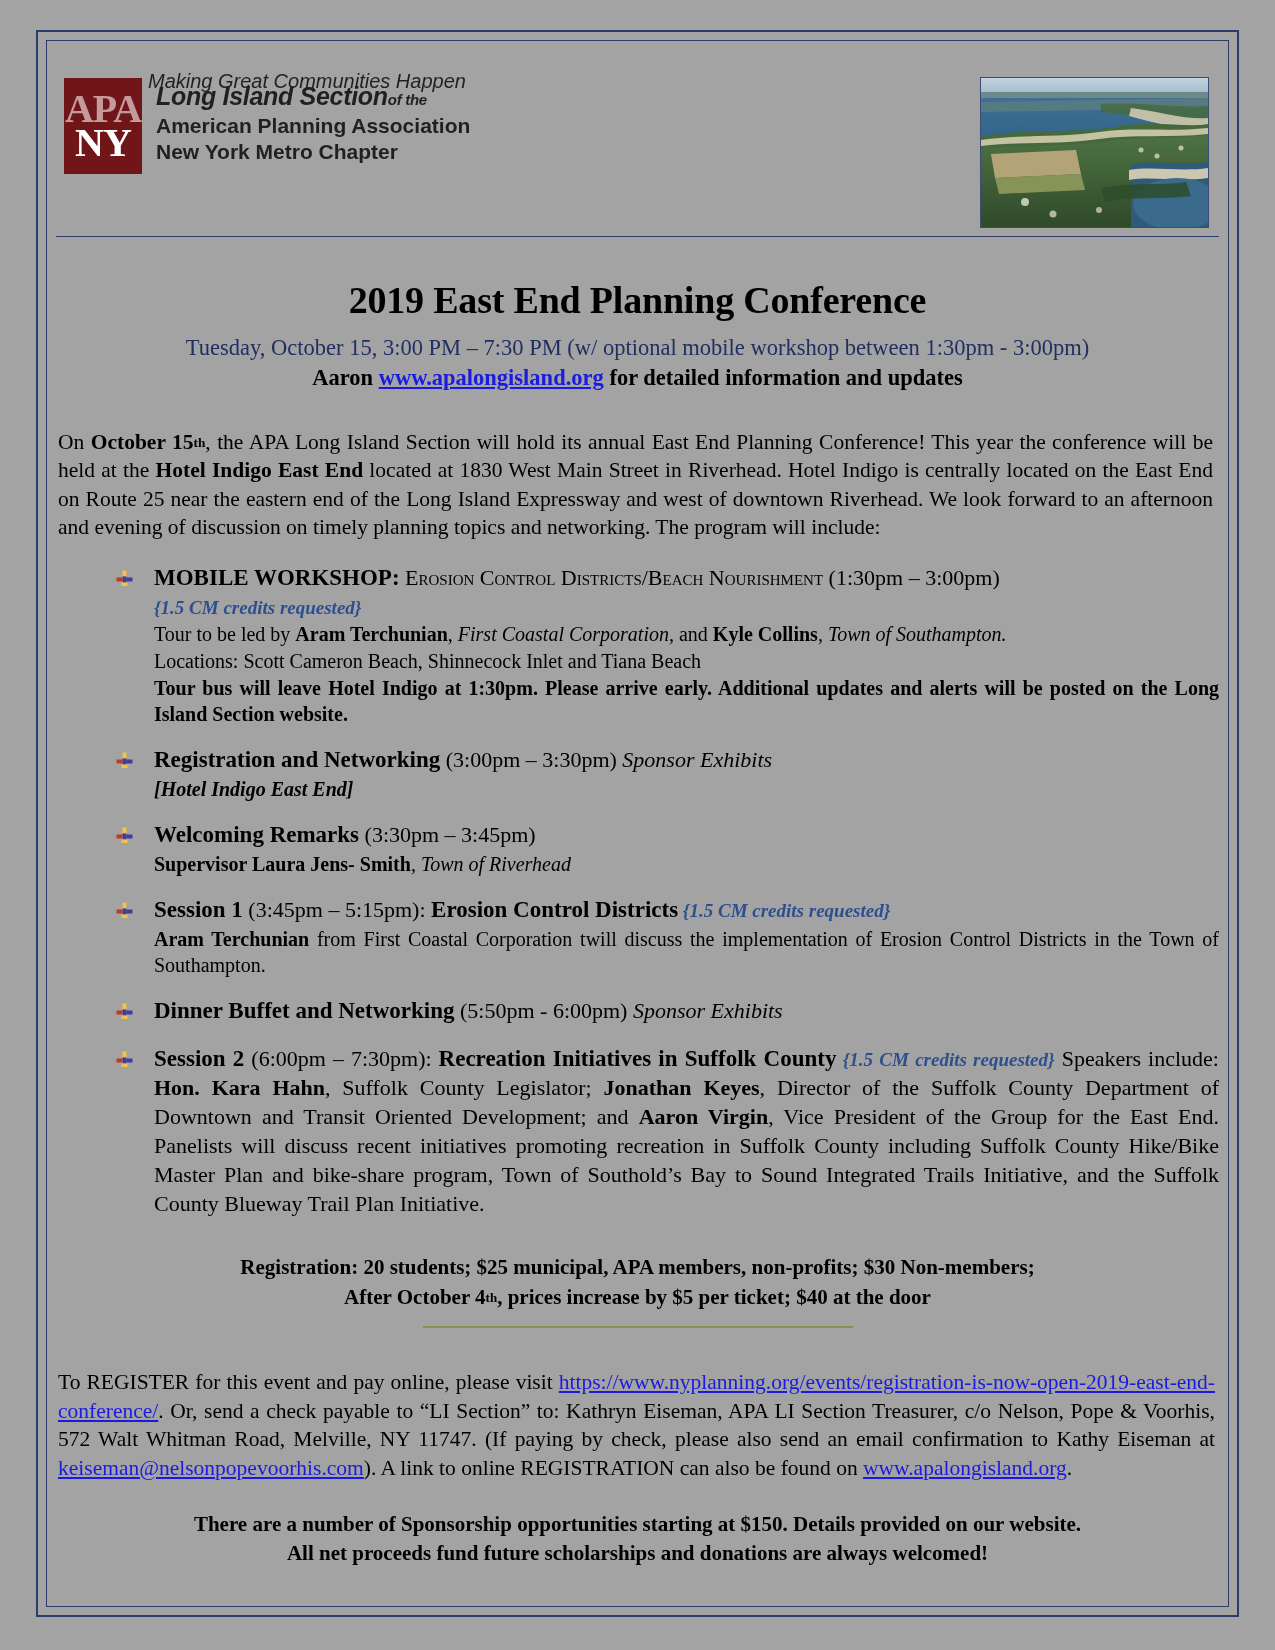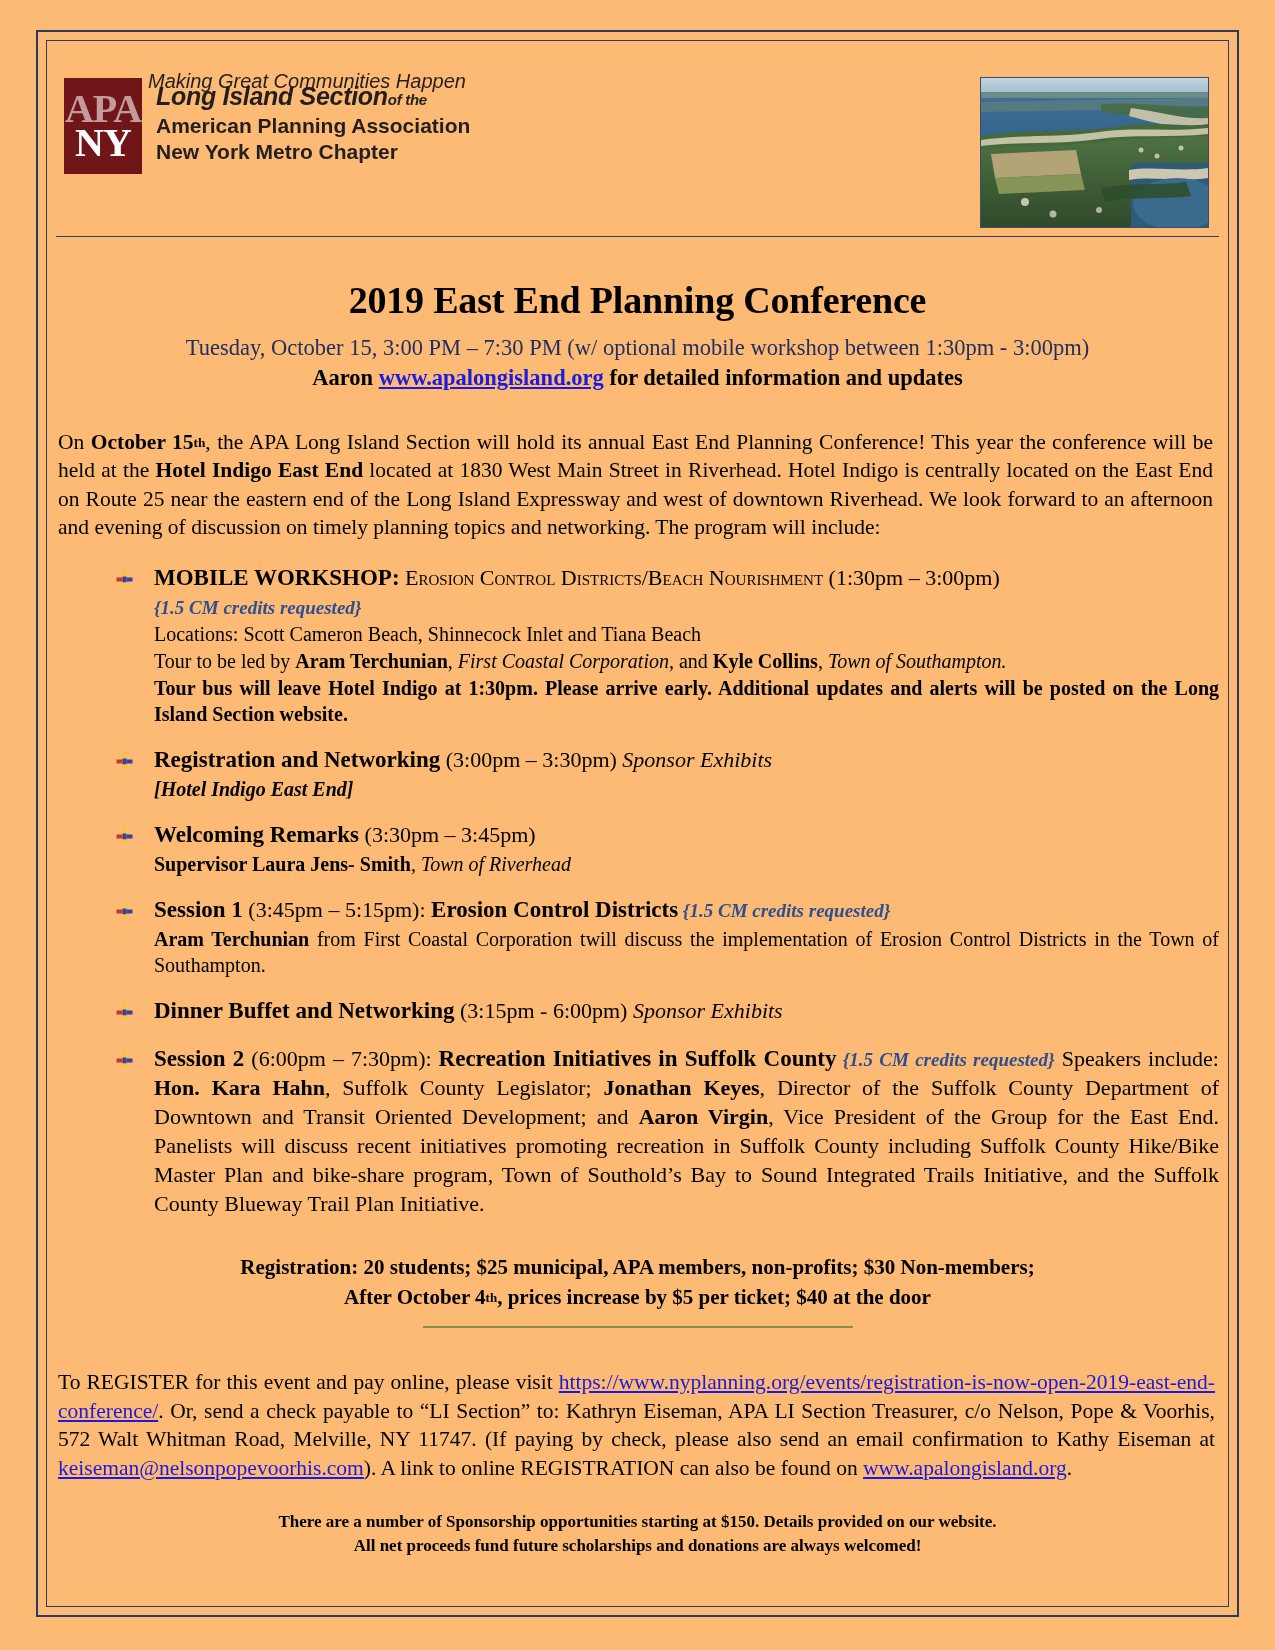--- a/index.html
+++ b/index.html
@@ -8,21 +8,21 @@
     background: #ffffff;
   }
   body {
     font-family: "Liberation Serif", serif;
     color: #000;
   }
   .page {
     position: relative;
     width: 1275px;
     height: 1650px;
-    background: #fdba74;
+    background: #a3a3a3;
     box-sizing: border-box;
     overflow: hidden;
   }
   
   .frame-outer {
     position: absolute;
     left: 36px;
     top: 30px;
     right: 36px;
     bottom: 33px;
@@ -242,21 +242,21 @@
     padding: 0 4px 0 2px;
     font-size: 21.5px;
     line-height: 1.32;
     text-align: justify;
   }
   .register b { font-weight: normal; }
 
   .footer-note {
     margin-top: 28px;
     text-align: center;
-    font-size: 17px;
+    font-size: 21px;
     font-weight: bold;
     line-height: 1.4;
   }
 </style>
 </head>
 <body>
 
 <div class="page">
   <div class="frame-outer"></div>
   <div class="frame-inner"></div>
@@ -334,22 +334,22 @@
           <svg width="17" height="17" viewBox="0 0 17 17">
             <rect x="6.5" y="0.5" width="4" height="6" fill="#f5c344"></rect>
             <rect x="6.5" y="6.5" width="4" height="6" fill="#3a3f9e"></rect>
             <rect x="0.5" y="7.5" width="6" height="4" fill="#c0392b"></rect>
             <rect x="10.5" y="7.5" width="6" height="4" fill="#3a3f9e"></rect>
             <rect x="5.5" y="12.5" width="6" height="3.5" fill="#f5c344"></rect>
           </svg>
         </span>
         <div class="item-head"><span class="strong">MOBILE WORKSHOP:</span><span class="smallcaps"> Erosion Control Districts/Beach Nourishment</span><span class="plain"> (1:30pm – 3:00pm)</span></div>
         <div class="sub"><span class="credits">{1.5 CM credits requested}</span></div>
+        <div class="sub">Tour to be led by <b>Aram Terchunian</b>, <i>First Coastal Corporation,</i> and <b>Kyle Collins</b><i>, Town of Southampton.</i></div>
         <div class="sub">Locations:  Scott Cameron Beach, Shinnecock Inlet and Tiana Beach</div>
-        <div class="sub">Tour to be led by <b>Aram Terchunian</b>, <i>First Coastal Corporation,</i> and <b>Kyle Collins</b><i>, Town of Southampton.</i></div>
         <div class="sub"><b>Tour bus will leave Hotel Indigo at 1:30pm.  Please arrive early. Additional updates and alerts will be posted on the Long Island Section website.</b></div>
       </div>
 
       <div class="item">
         <span class="bullet">
           <svg width="17" height="17" viewBox="0 0 17 17">
             <rect x="6.5" y="0.5" width="4" height="6" fill="#f5c344"></rect>
             <rect x="6.5" y="6.5" width="4" height="6" fill="#3a3f9e"></rect>
             <rect x="0.5" y="7.5" width="6" height="4" fill="#c0392b"></rect>
             <rect x="10.5" y="7.5" width="6" height="4" fill="#3a3f9e"></rect>
@@ -391,21 +391,21 @@
       <div class="item">
         <span class="bullet">
           <svg width="17" height="17" viewBox="0 0 17 17">
             <rect x="6.5" y="0.5" width="4" height="6" fill="#f5c344"></rect>
             <rect x="6.5" y="6.5" width="4" height="6" fill="#3a3f9e"></rect>
             <rect x="0.5" y="7.5" width="6" height="4" fill="#c0392b"></rect>
             <rect x="10.5" y="7.5" width="6" height="4" fill="#3a3f9e"></rect>
             <rect x="5.5" y="12.5" width="6" height="3.5" fill="#f5c344"></rect>
           </svg>
         </span>
-        <div class="item-head"><span class="strong">Dinner Buffet and Networking</span><span class="plain"> (3:15pm - 6:00pm) </span><span class="plain" style="font-style:italic">Sponsor Exhibits</span></div>
+        <div class="item-head"><span class="strong">Dinner Buffet and Networking</span><span class="plain"> (5:50pm - 6:00pm) </span><span class="plain" style="font-style:italic">Sponsor Exhibits</span></div>
       </div>
 
       <div class="item">
         <span class="bullet">
           <svg width="17" height="17" viewBox="0 0 17 17">
             <rect x="6.5" y="0.5" width="4" height="6" fill="#f5c344"></rect>
             <rect x="6.5" y="6.5" width="4" height="6" fill="#3a3f9e"></rect>
             <rect x="0.5" y="7.5" width="6" height="4" fill="#c0392b"></rect>
             <rect x="10.5" y="7.5" width="6" height="4" fill="#3a3f9e"></rect>
             <rect x="5.5" y="12.5" width="6" height="3.5" fill="#f5c344"></rect>

